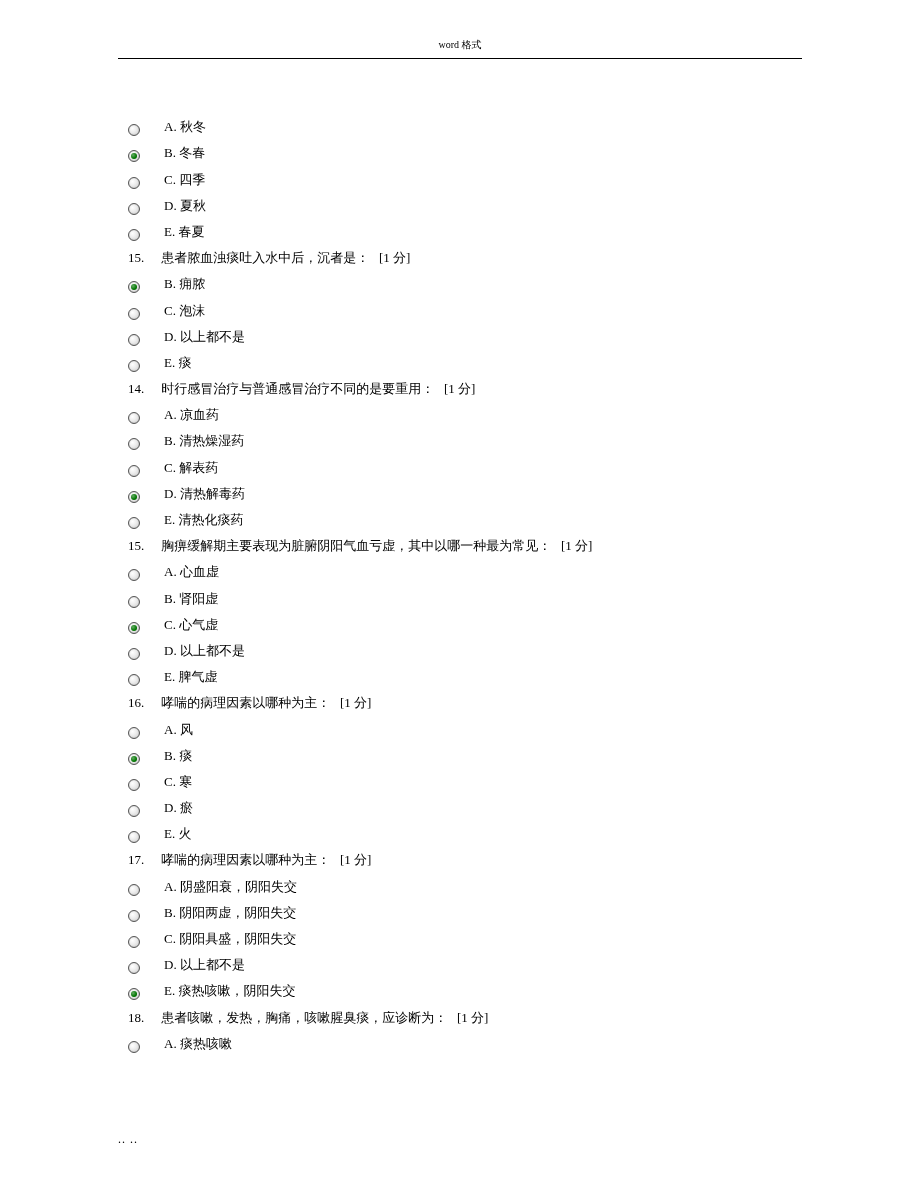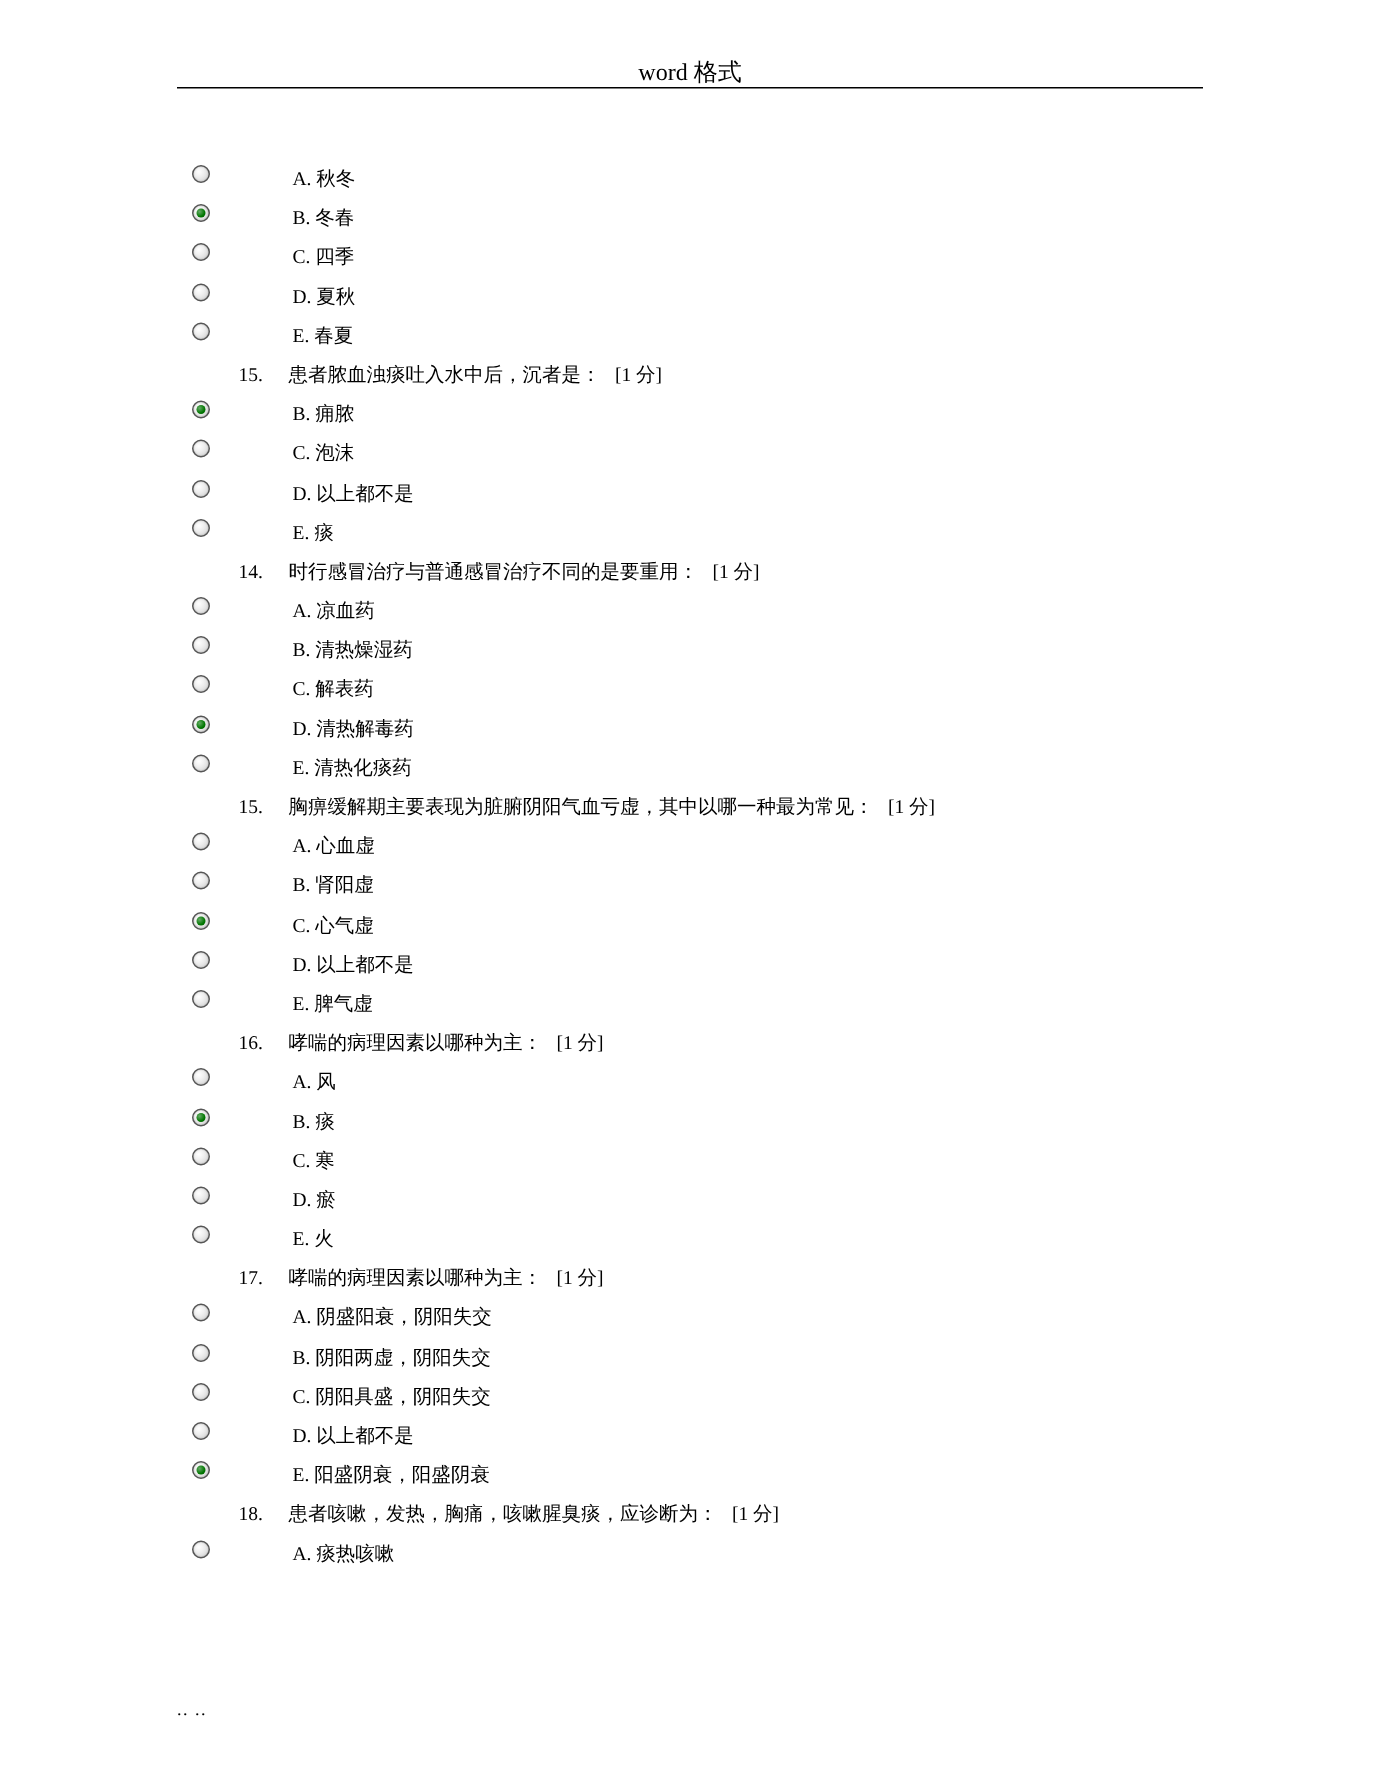--- a/index.html
+++ b/index.html
@@ -11,40 +11,39 @@
     width: 920px;
     height: 1191px;
     position: relative;
   }
   .page-header {
     position: absolute;
     top: 38px;
     left: 0;
     right: 0;
     text-align: center;
-    font-size: 16px;
+    font-size: 10px;
   }
   .header-rule {
     position: absolute;
     top: 58px;
     left: 118px;
     right: 118px;
     border-top: 1px solid #000;
   }
   .content {
     position: absolute;
     top: 110px;
     left: 118px;
     right: 118px;
   }
   .row {
     display: flex;
-    align-items: flex-start;
+    align-items: flex-end;
     height: 26.2px;
-    gap: 31px;
   }
   .radio-cell {
     width: 46px;
     display: flex;
     align-items: center;
     justify-content: flex-start;
     padding-left: 10px;
   }
   .radio {
     width: 12px;
@@ -272,21 +271,21 @@
     <div class="row">
       <div class="radio-cell">
         <div class="radio"></div>
       </div>
       <div class="opt-text"><span>D.</span><span> 以上都不是</span></div>
     </div>
     <div class="row">
       <div class="radio-cell">
         <div class="radio selected"></div>
       </div>
-      <div class="opt-text"><span>E.</span><span> 阳盛阴衰，阳盛阴衰</span></div>
+      <div class="opt-text"><span>E.</span><span> 痰热咳嗽，阴阳失交</span></div>
     </div>
     <div class="row q-row">
       <div class="radio-cell" style="width: 0px;"></div>
       <div class="q-text"><span class="qnum">18.</span><span> 患者咳嗽，发热，胸痛，咳嗽腥臭痰，应诊断为：   </span><span>[1 分]</span></div>
     </div>
     <div class="row">
       <div class="radio-cell">
         <div class="radio"></div>
       </div>
       <div class="opt-text"><span>A.</span><span> 痰热咳嗽</span></div>

